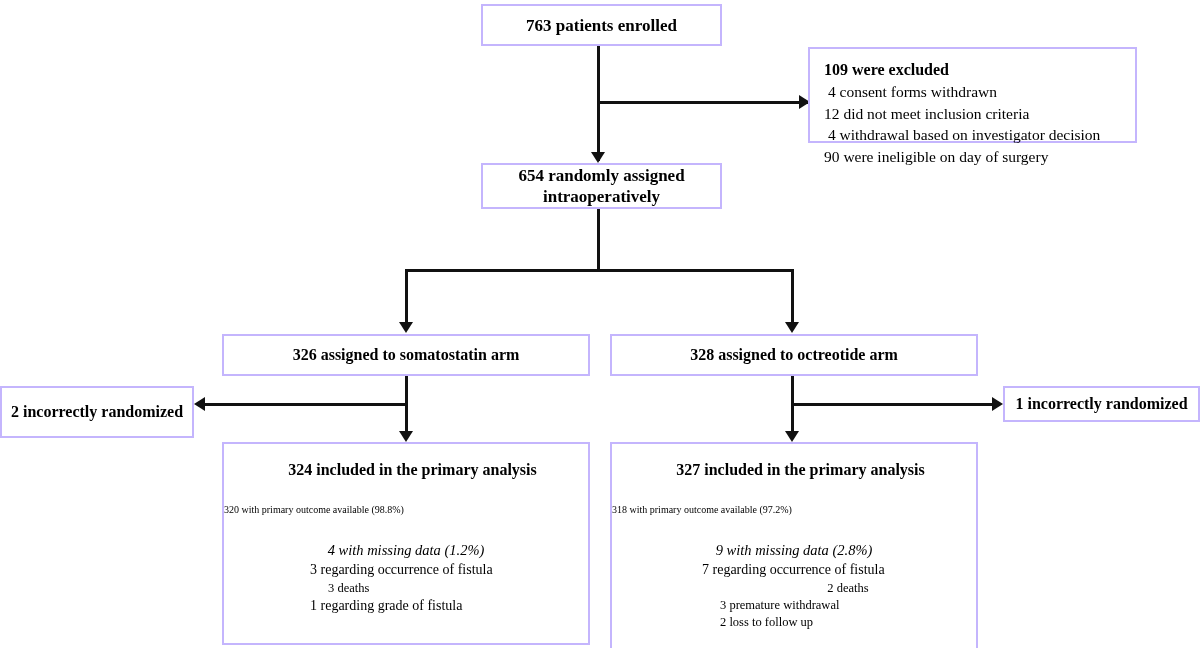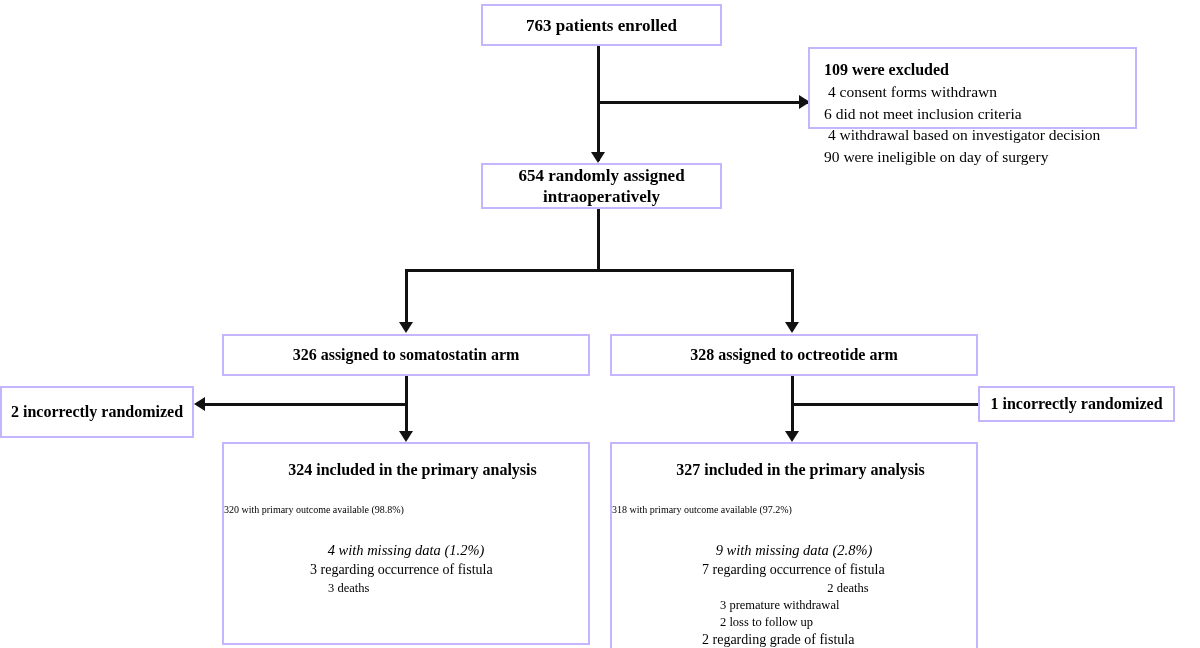--- a/index.html
+++ b/index.html
@@ -157,25 +157,25 @@
   <div class="line-v" style="left:791px; top:376px; width:3px; height:62px;"></div>
   <div class="arrow-down" style="left:785px; top:431px;"></div>
 
   <div class="line-h" style="left:791px; top:403px; width:203px; height:3px;"></div>
   <div class="arrow-right" style="left:992px; top:397px;"></div>
 
   <div class="box box-center" style="left:481px; top:4px; width:241px; height:42px;">
     <span class="hdr">763 patients enrolled</span>
   </div>
 
-  <div class="box" style="left:808px; top:47px; width:329px; height:82px;">
+  <div class="box" style="left:808px; top:47px; width:329px; height:96px;">
     <div class="excl">
       <div class="excl-title">109 were excluded</div>
       <div class="excl-row"> 4 consent forms withdrawn</div>
-      <div class="excl-row">6 did not meet inclusion criteria</div>
+      <div class="excl-row">12 did not meet inclusion criteria</div>
       <div class="excl-row"> 4 withdrawal based on investigator decision</div>
       <div class="excl-row">90 were ineligible on day of surgery</div>
     </div>
   </div>
 
   <div class="box box-center" style="left:481px; top:163px; width:241px; height:46px;">
     <div>
       <div class="hdr">654 randomly assigned</div>
       <div class="hdr">intraoperatively</div>
     </div>
@@ -186,44 +186,44 @@
   </div>
 
   <div class="box box-center" style="left:610px; top:334px; width:368px; height:42px;">
     <span class="hdr-sm">328 assigned to octreotide arm</span>
   </div>
 
   <div class="box box-center" style="left:0px; top:386px; width:194px; height:52px;">
     <span class="hdr-sm">2 incorrectly randomized</span>
   </div>
 
-  <div class="box box-center" style="left:978px; top:386px; width:197px; height:36px;">
+  <div class="box box-center" style="left:1003px; top:386px; width:197px; height:36px;">
     <span class="hdr-sm">1 incorrectly randomized</span>
   </div>
 
   <div class="box" style="left:222px; top:442px; width:368px; height:203px;">
     <div class="an">
       <div class="an-title">324 included in the primary analysis</div>
       <div class="an-avail">320 with primary outcome available (98.8%)</div>
       <div class="an-miss">4 with missing data (1.2%)</div>
       <div class="an-sublist" style="padding-left:86px;">
         <div class="an-sub">3 regarding occurrence of fistula</div>
         <div class="an-sub2" style="padding-left:18px;">3 deaths</div>
+        <div class="an-sub">1 regarding grade of fistula</div>
       </div>
     </div>
   </div>
 
   <div class="box" style="left:610px; top:442px; width:368px; height:254px;">
     <div class="an">
       <div class="an-title">327 included in the primary analysis</div>
       <div class="an-avail">318 with primary outcome available (97.2%)</div>
       <div class="an-miss">9 with missing data (2.8%)</div>
       <div class="an-sublist" style="padding-left:90px;">
         <div class="an-sub">7 regarding occurrence of fistula</div>
         <div class="an-sub2" style="padding-left:18px;text-align:center;">2 deaths</div>
         <div class="an-sub2" style="padding-left:18px;">3 premature withdrawal</div>
         <div class="an-sub2" style="padding-left:18px;">2 loss to follow up</div>
-        <div class="an-sub">2 regarding grade of fistula</div>
       </div>
     </div>
   </div>
 
 </div>
 
 </body></html>

